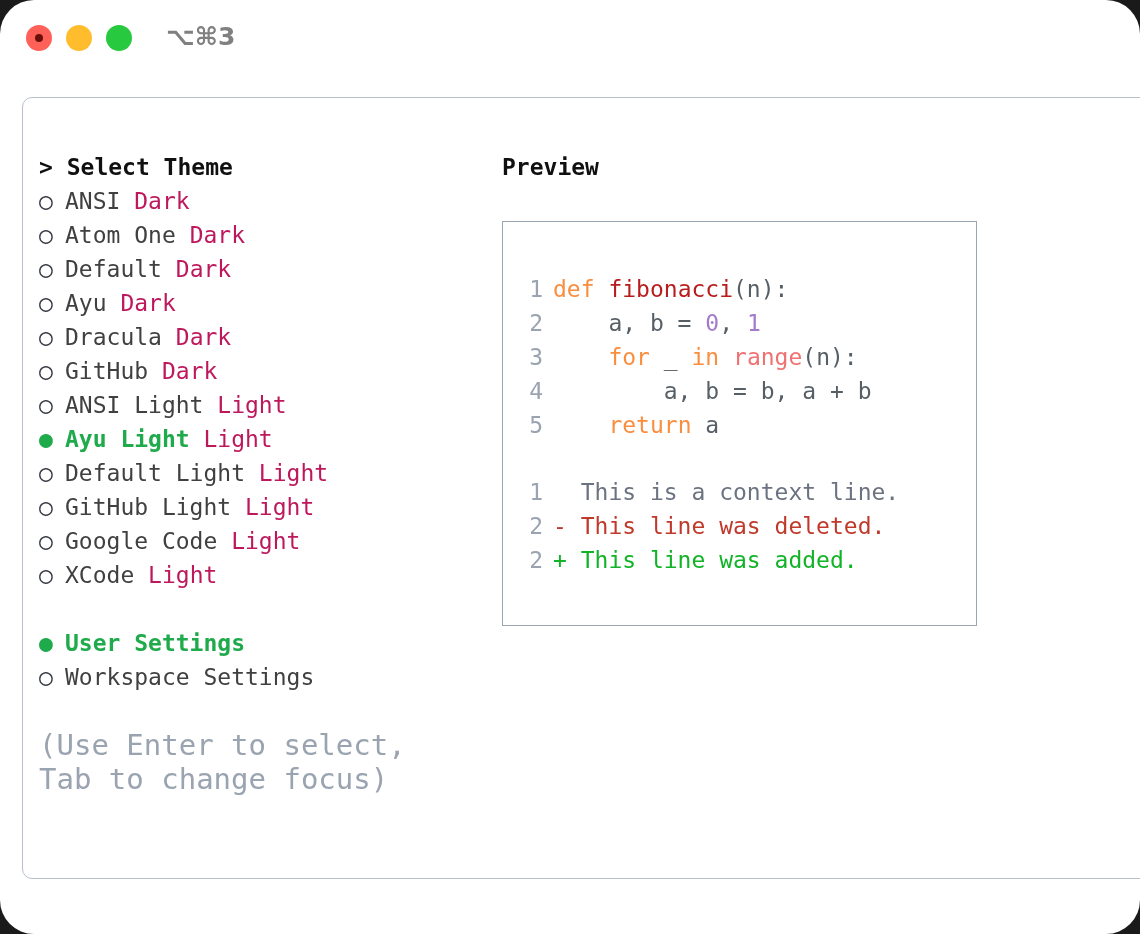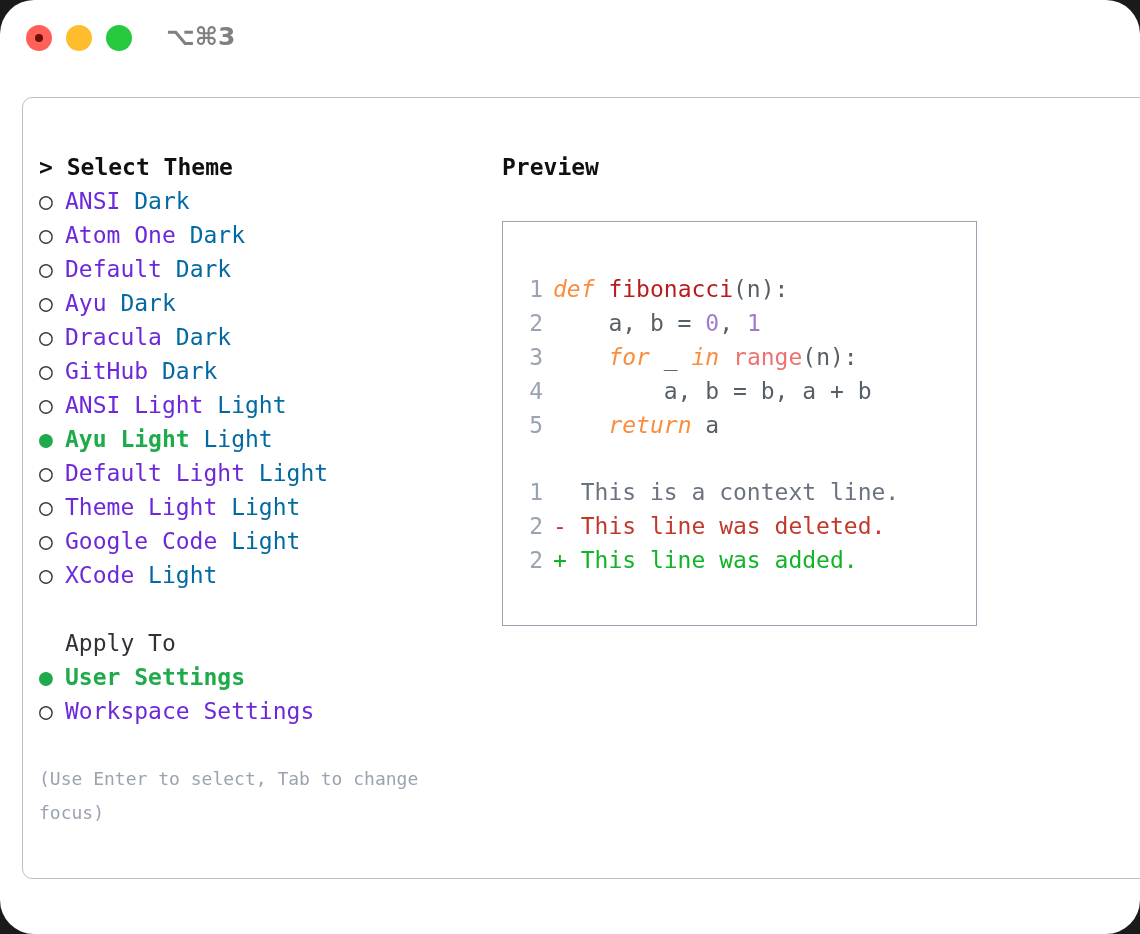--- a/index.html
+++ b/index.html
@@ -102,35 +102,35 @@
     line-height: 34px;
     white-space: pre;
     color: #2f3338;
   }
   .marker {
     display: inline-block;
     width: 26px;
     color: #3a3f46;
   }
   .marker.sel { color: #1faa4b; }
-  .opt-label { color: #6d28d9; }
+  .opt-label { color: #404040; }
   .opt-row.selected .opt-label { color: #1faa4b; font-weight: bold; }
-  .opt-tag { color: #0369a1; }
+  .opt-tag { color: #be185d; }
 
   .section-gap { height: 34px; }
   .section-title {
     font-size: 23px;
     line-height: 34px;
     color: #2f3338;
     white-space: pre;
     padding-left: 26px;
   }
   .hint {
     margin-top: 34px;
-    font-size: 18px;
+    font-size: 29px;
     line-height: 34px;
     color: #9aa3b0;
     width: 400px;
     white-space: pre-wrap;
   }
 
   
   .right-col {
     position: absolute;
     left: 479px; top: 52px;
@@ -152,21 +152,21 @@
     line-height: 34px;
   }
   .code-row { white-space: pre; }
   .ln {
     display: inline-block;
     width: 24px;
     text-align: right;
     color: #9aa3b0;
     margin-right: 10px;
   }
-  .tok-kw   { color: #fa8d3e; font-style: italic; }
+  .tok-kw   { color: #fa8d3e; }
   .tok-fn   { color: #b91c1c; }
   .tok-num  { color: #a37acc; }
   .tok-call { color: #f07171; }
   .tok-txt  { color: #575f66; }
 
   .diff {
     position: absolute;
     left: 16px; top: 253px;
     font-size: 23px;
     line-height: 34px;
@@ -198,26 +198,25 @@
         <div class="theme-list">
             <div class="opt-row"><span class="marker">○</span><span class="opt-label">ANSI</span><span class="opt-tag"> Dark</span></div>
             <div class="opt-row"><span class="marker">○</span><span class="opt-label">Atom One</span><span class="opt-tag"> Dark</span></div>
             <div class="opt-row"><span class="marker">○</span><span class="opt-label">Default</span><span class="opt-tag"> Dark</span></div>
             <div class="opt-row"><span class="marker">○</span><span class="opt-label">Ayu</span><span class="opt-tag"> Dark</span></div>
             <div class="opt-row"><span class="marker">○</span><span class="opt-label">Dracula</span><span class="opt-tag"> Dark</span></div>
             <div class="opt-row"><span class="marker">○</span><span class="opt-label">GitHub</span><span class="opt-tag"> Dark</span></div>
             <div class="opt-row"><span class="marker">○</span><span class="opt-label">ANSI Light</span><span class="opt-tag"> Light</span></div>
             <div class="opt-row selected"><span class="marker sel">●</span><span class="opt-label">Ayu Light</span><span class="opt-tag"> Light</span></div>
             <div class="opt-row"><span class="marker">○</span><span class="opt-label">Default Light</span><span class="opt-tag"> Light</span></div>
-            <div class="opt-row"><span class="marker">○</span><span class="opt-label">Theme Light</span><span class="opt-tag"> Light</span></div>
+            <div class="opt-row"><span class="marker">○</span><span class="opt-label">GitHub Light</span><span class="opt-tag"> Light</span></div>
             <div class="opt-row"><span class="marker">○</span><span class="opt-label">Google Code</span><span class="opt-tag"> Light</span></div>
             <div class="opt-row"><span class="marker">○</span><span class="opt-label">XCode</span><span class="opt-tag"> Light</span></div>
           </div>
         <div class="section-gap"></div>
-        <div class="section-title">Apply To</div>
         <div class="apply-list">
             <div class="opt-row selected"><span class="marker sel">●</span><span class="opt-label">User Settings</span></div>
             <div class="opt-row"><span class="marker">○</span><span class="opt-label">Workspace Settings</span></div>
           </div>
         <div class="hint">(Use Enter to select, Tab to change focus)</div>
       </div>
 
       <div class="right-col">
         <div class="col-heading">Preview</div>
         <div class="preview-box">

